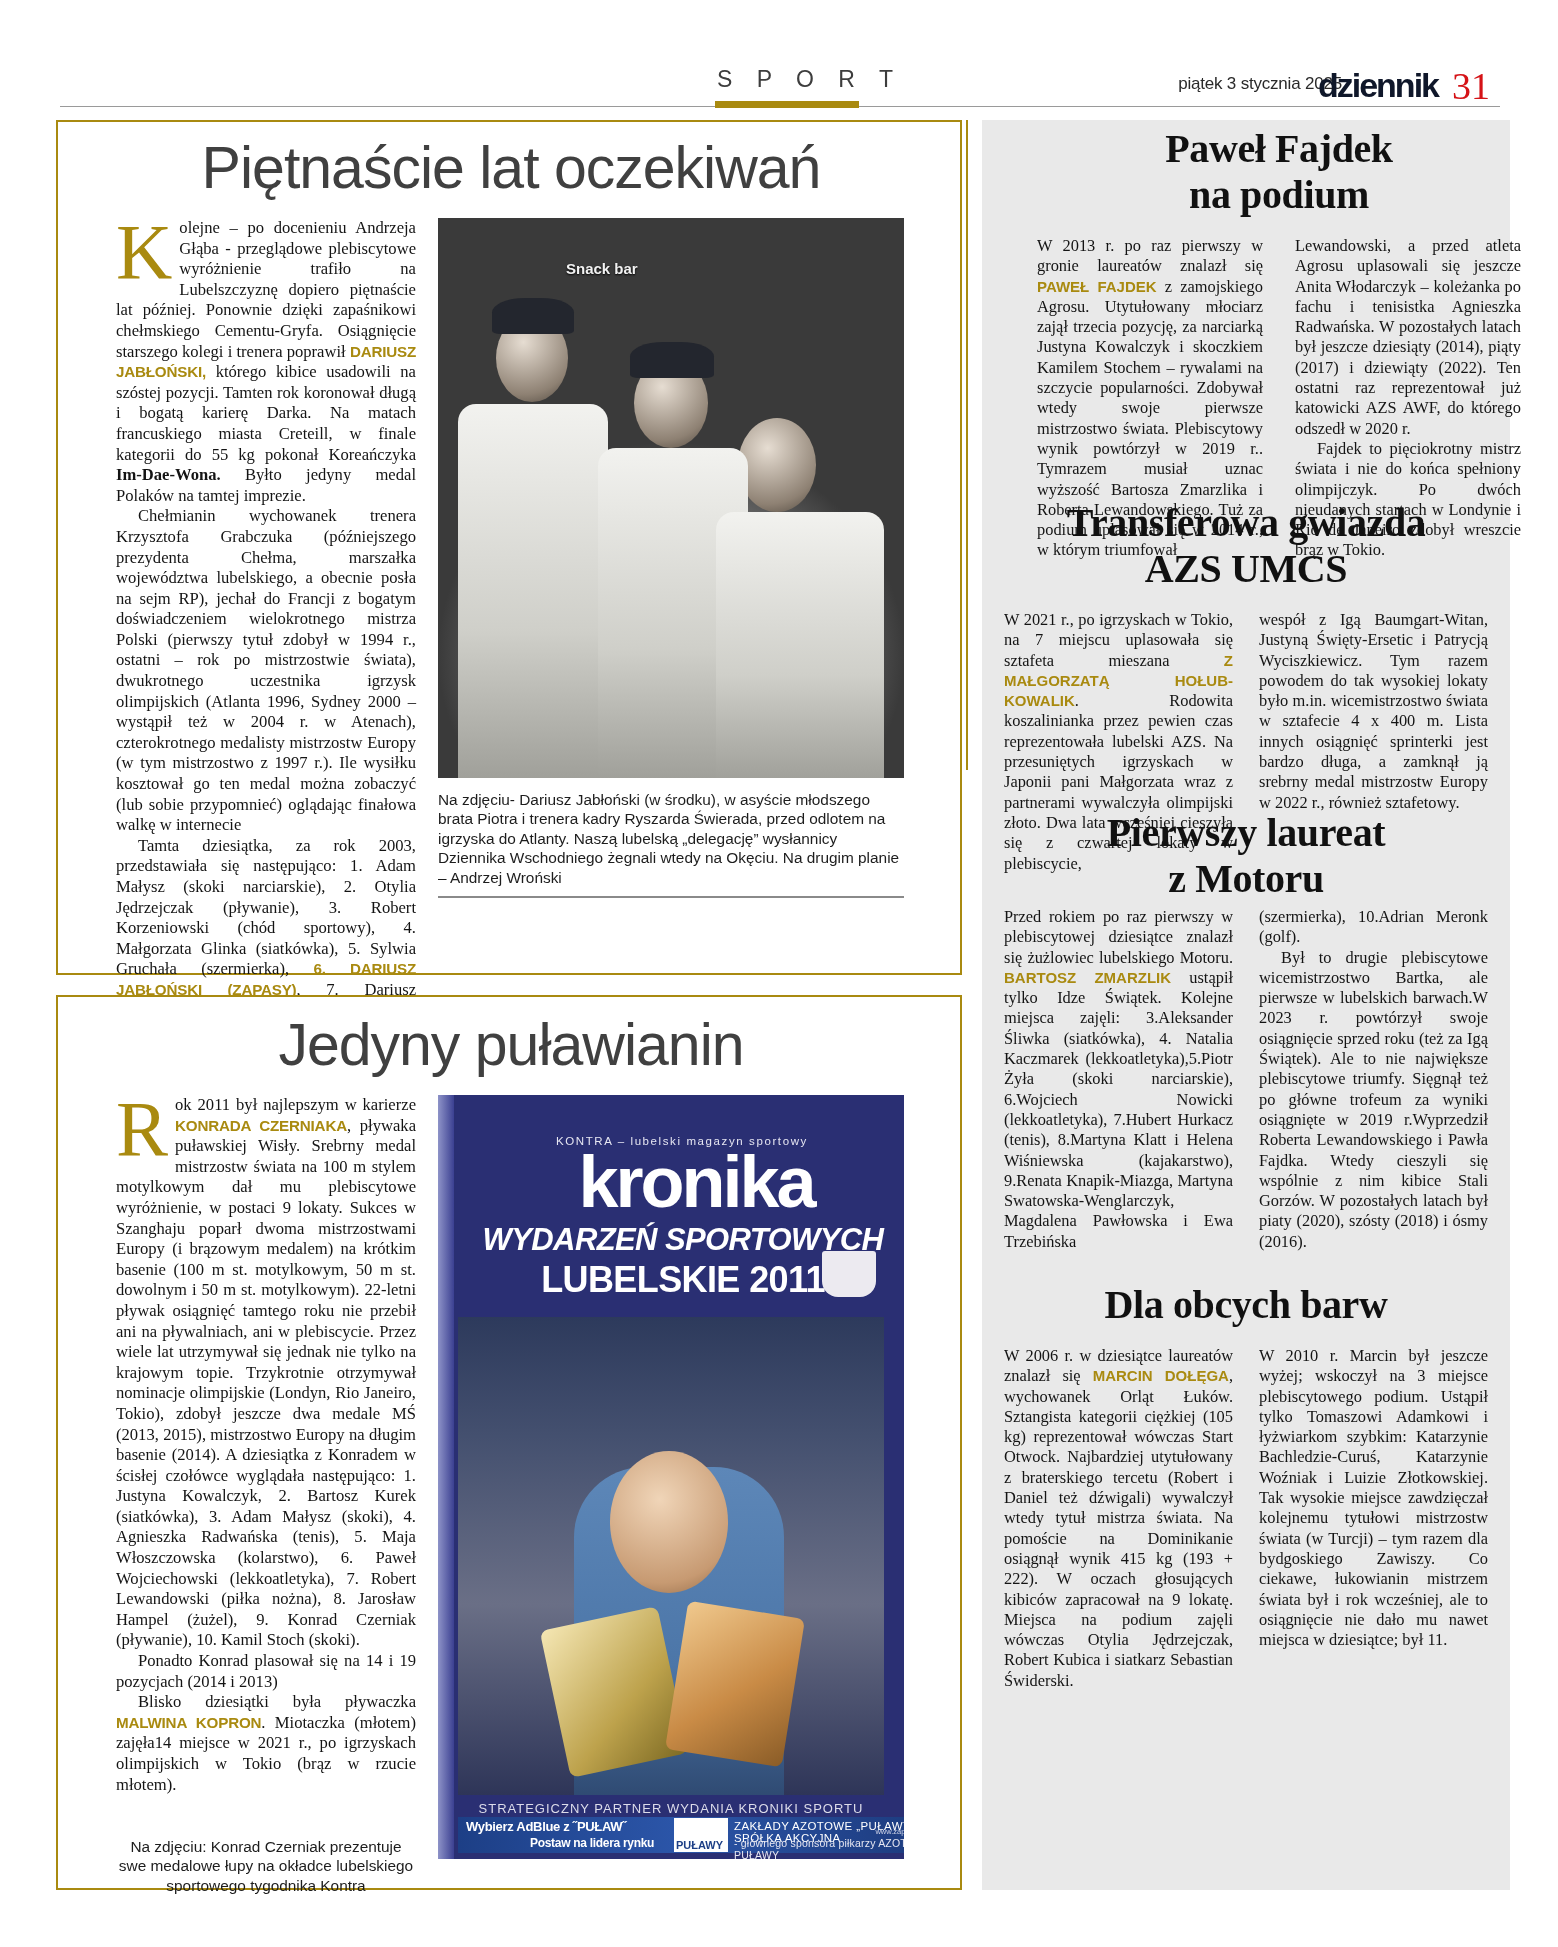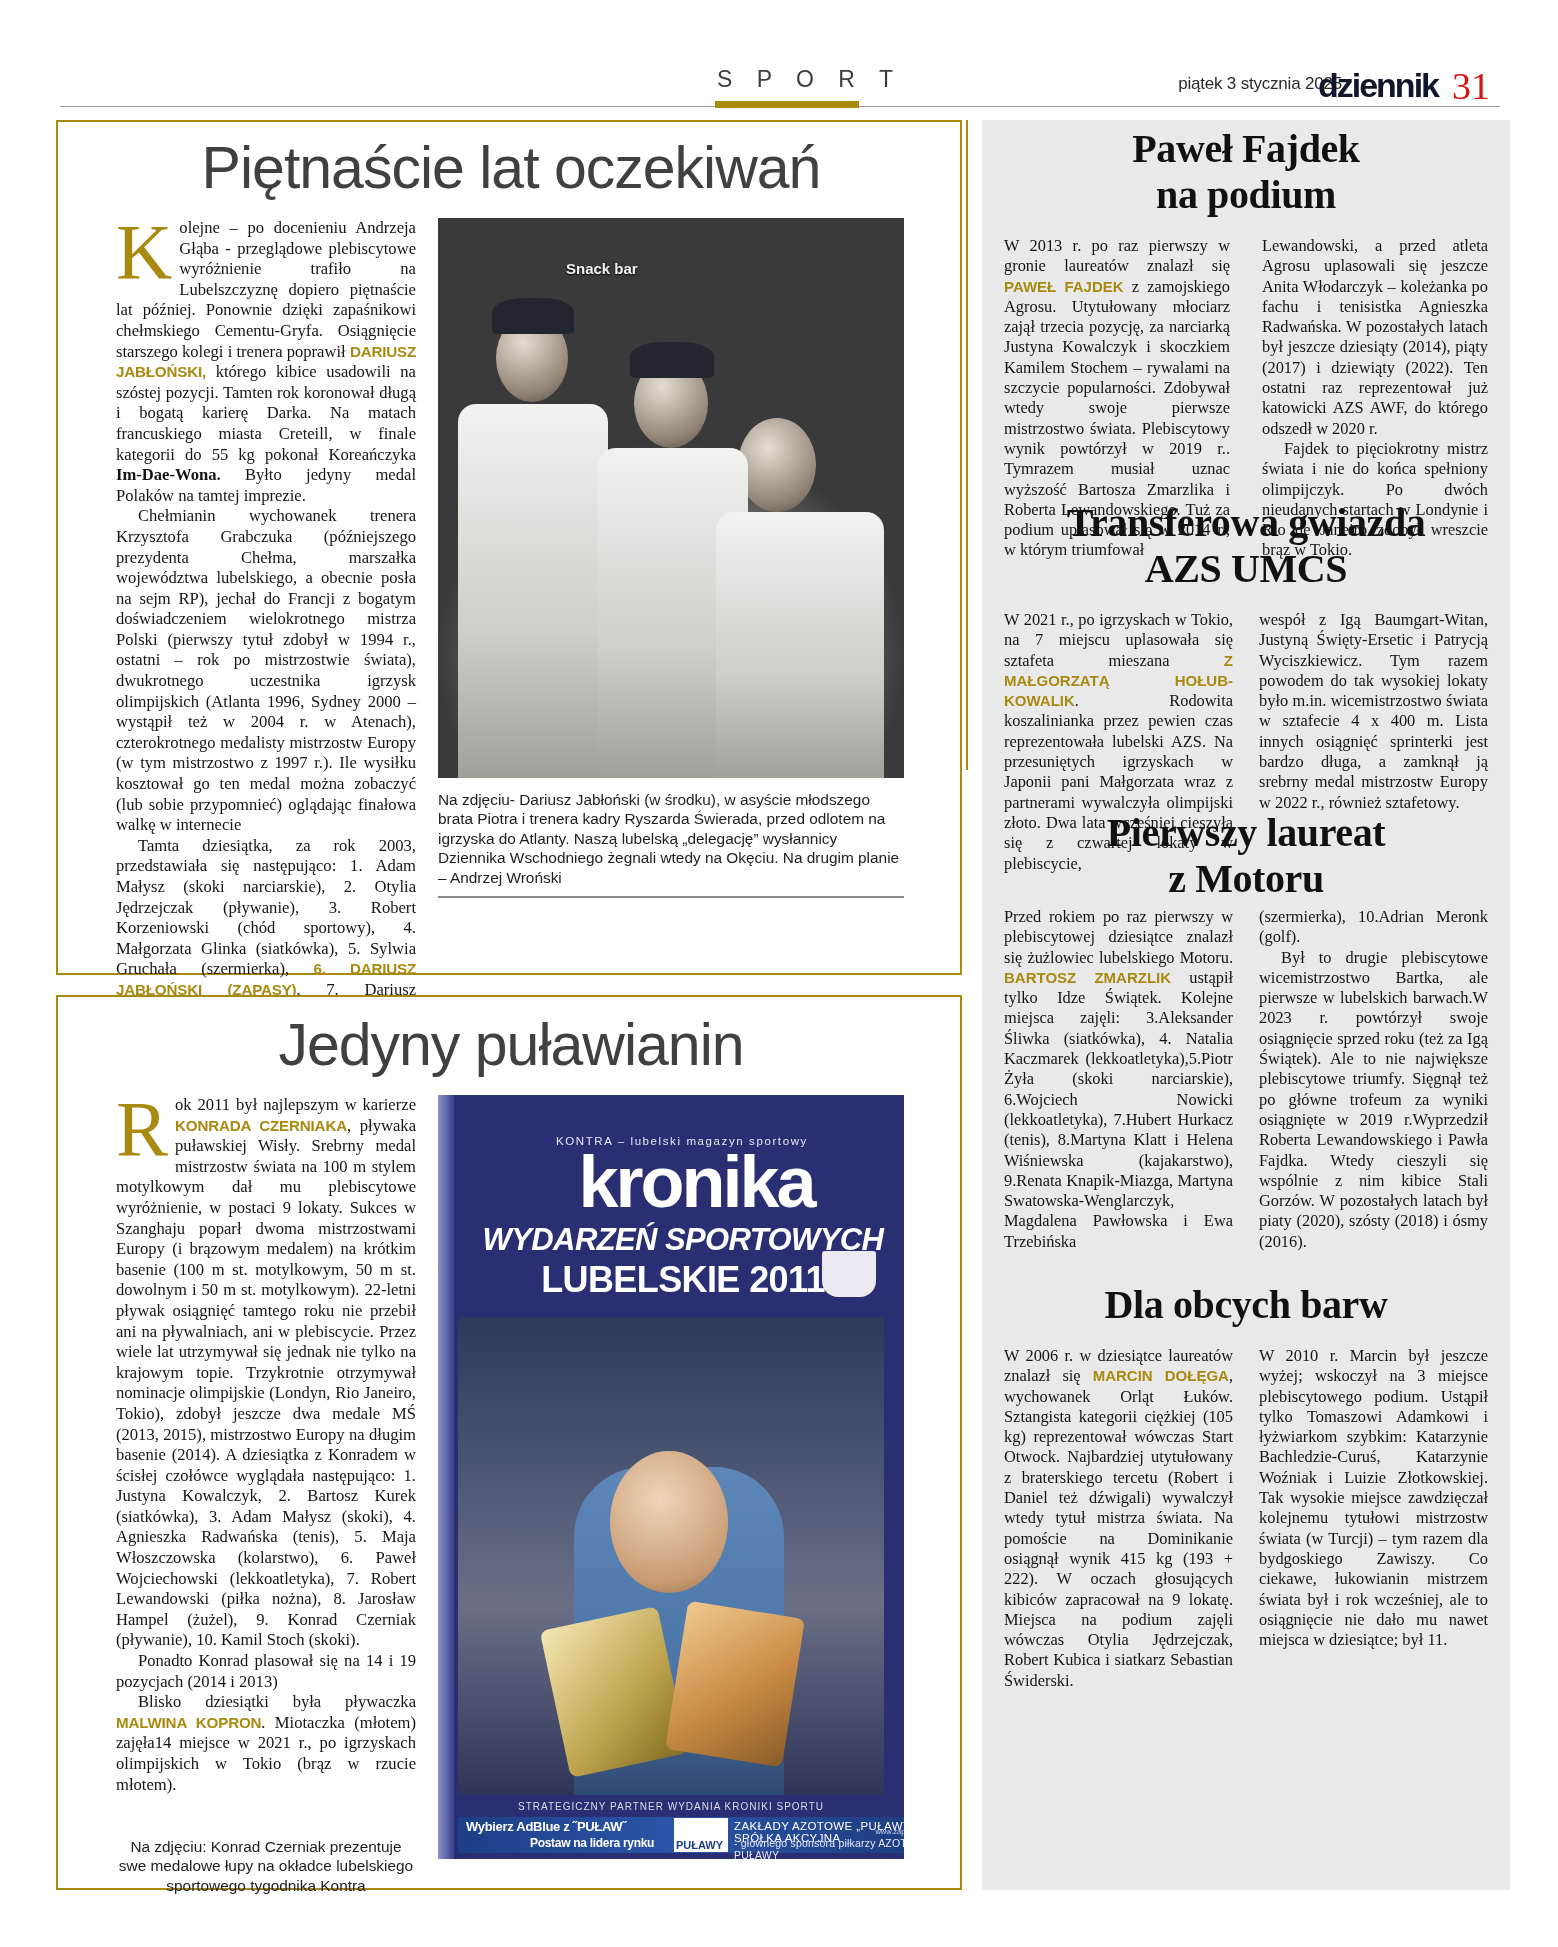--- a/index.html
+++ b/index.html
@@ -113,21 +113,21 @@
      background:linear-gradient(180deg,#5d87b8 0%,#4c76a8 60%,#2f4a72 100%);border-radius:70px 70px 0 0;}
   .cov-face{position:absolute;left:152px;top:134px;width:118px;height:142px;border-radius:50%;
      background:radial-gradient(circle at 42% 34%,#f0d5b8,#c79a72 72%,#8e6644 100%);}
   .cov-med1{position:absolute;left:96px;top:300px;width:120px;height:150px;
      background:linear-gradient(140deg,#f5e7b4,#bda24c 60%,#7d6a23);
      transform:rotate(-12deg);border-radius:8px;}
   .cov-med2{position:absolute;left:218px;top:292px;width:118px;height:150px;
      background:linear-gradient(140deg,#f0c98e,#c98b46 55%,#8a5c27);
      transform:rotate(9deg);border-radius:8px;}
   .cov-strat{position:absolute;left:20px;top:706px;width:426px;text-align:center;
-     font-family:"Liberation Sans",sans-serif;font-size:10px;letter-spacing:1px;color:#dcdcea;}
+     font-family:"Liberation Sans",sans-serif;font-size:13px;letter-spacing:1px;color:#dcdcea;}
   .cov-ad{position:absolute;left:20px;top:722px;width:480px;height:36px;
      background:linear-gradient(90deg,#1d3f86,#2b55a8 45%,#1c3a7c);}
   .cov-ad1{position:absolute;left:8px;top:2px;font-family:"Liberation Sans",sans-serif;
      font-weight:bold;font-size:13px;color:#fff;letter-spacing:-.3px;}
   .cov-ad2{position:absolute;left:72px;top:19px;font-family:"Liberation Sans",sans-serif;
      font-weight:bold;font-size:12px;color:#fff;letter-spacing:-.3px;}
   .cov-pulawy{position:absolute;left:216px;top:1px;width:54px;height:34px;background:#fff;}
   .cov-pulawy span{position:absolute;left:2px;bottom:1px;font-family:"Liberation Sans",sans-serif;
      font-weight:bold;font-size:11px;color:#1d3f86;}
   .cov-ad3{position:absolute;left:276px;top:3px;font-family:"Liberation Sans",sans-serif;
@@ -218,21 +218,21 @@
           <div class="cov-url">www.zapulawy.pl</div>
         </div>
       </div>
     </div>
   </div>
 
   <div id="gold-div"></div>
 
   <div id="right">
 
-    <div class="rdiv" style="top:6px;">
+    <div class="rdiv" style="top:6px;margin-left:33px;">
       <div class="r-head">Paweł Fajdek</div>
       <div class="r-head">na podium</div>
       <div class="r-cols" style="margin-top:18px;gap:32px;">
         <div class="r-col">
           <p class="para first"><span>W 2013 r. po raz pierwszy w gronie laureatów znalazł się </span><span class="r-gold">PAWEŁ FAJDEK</span><span> z zamojskiego Agrosu. Utytułowany młociarz zajął trzecia pozycję, za narciarką Justyna Kowalczyk i skoczkiem Kamilem Stochem – rywalami na szczycie popularności. Zdobywał wtedy swoje pierwsze mistrzostwo świata. Plebiscytowy wynik powtórzył w 2019 r.. Tymrazem musiał uznac wyższość Bartosza Zmarzlika i Roberta Lewandowskiego. Tuż za podium uplasował się w 2014 r., w którym triumfował</span></p>
         </div>
         <div class="r-col">
           <p class="para first">Lewandowski, a przed atleta Agrosu uplasowali się jeszcze Anita Włodarczyk – koleżanka po fachu i tenisistka Agnieszka Radwańska. W pozostałych latach był jeszcze dziesiąty (2014), piąty (2017) i dziewiąty (2022). Ten ostatni raz reprezentował już katowicki AZS AWF, do którego odszedł w 2020 r.</p>
           <p class="para">Fajdek to pięciokrotny mistrz świata i nie do końca spełniony olimpijczyk. Po dwóch nieudanych startach w Londynie i Rio de Janeiro zdobył wreszcie brąz w Tokio.</p>
         </div>

